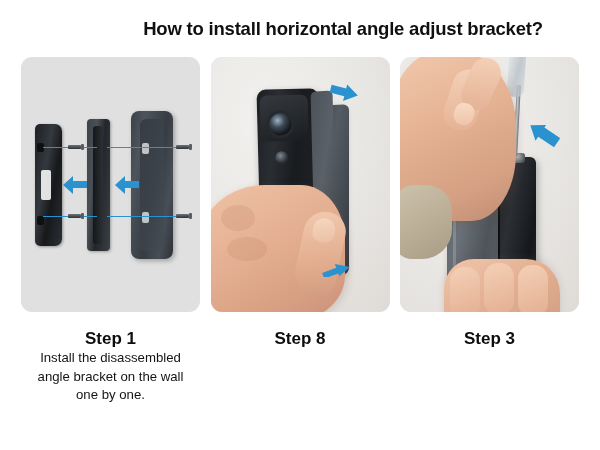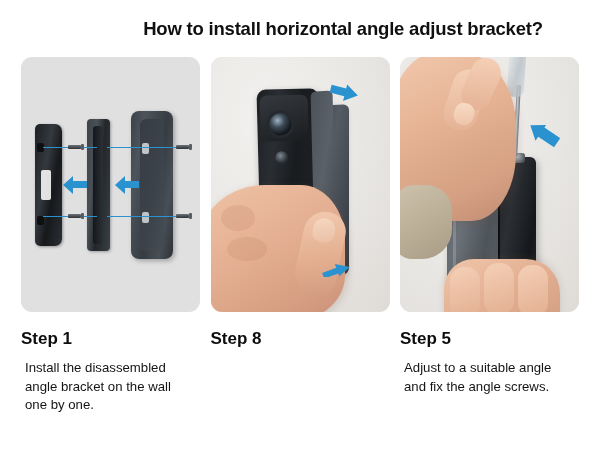--- a/index.html
+++ b/index.html
@@ -424,30 +424,30 @@
     background: linear-gradient(160deg,#f4d0b6,#e3ae91);
     border-radius: 14px;
   }
   .hand3-bot .b1 { left: 6px; }
   .hand3-bot .b2 { left: 40px; top: 4px; }
   .hand3-bot .b3 { left: 74px; top: 6px; }
 
   
   .caption-col {
     width: 179px;
-    text-align: left;
+    text-align: center;
   }
   .step-title {
     margin-top: 17px;
     font-size: 17px;
     font-weight: bold;
     color: #0d0d0d;
   }
   .step-text {
-    margin-top: 10px;
+    margin-top: 0;
     font-size: 13.2px;
     line-height: 1.42;
     color: #141414;
     padding: 0 4px;
   }
 </style>
 </head>
 <body>
 
 <div class="page">
@@ -563,19 +563,18 @@
         </div>
 
         <div class="arrow-d" style="left:126px; top:68px; width:34px; height:28px;">
           <svg width="34" height="28" viewBox="0 0 34 28">
             <path d="M33 3 L14 3 L14 0 L1 9 L14 19 L14 14 L33 14 Z" fill="#2a93cf" transform="rotate(34 17 10)"></path>
           </svg>
         </div>
       </div>
 
       <div class="caption-col">
-        <div class="step-title">Step 5</div>
-        <div class="step-text">Adjust to a suitable angle and fix the angle screws.</div>
+        <div class="step-title">Step 3</div>
       </div>
     </div>
 
   </div>
 </div>
 
 </body></html>

